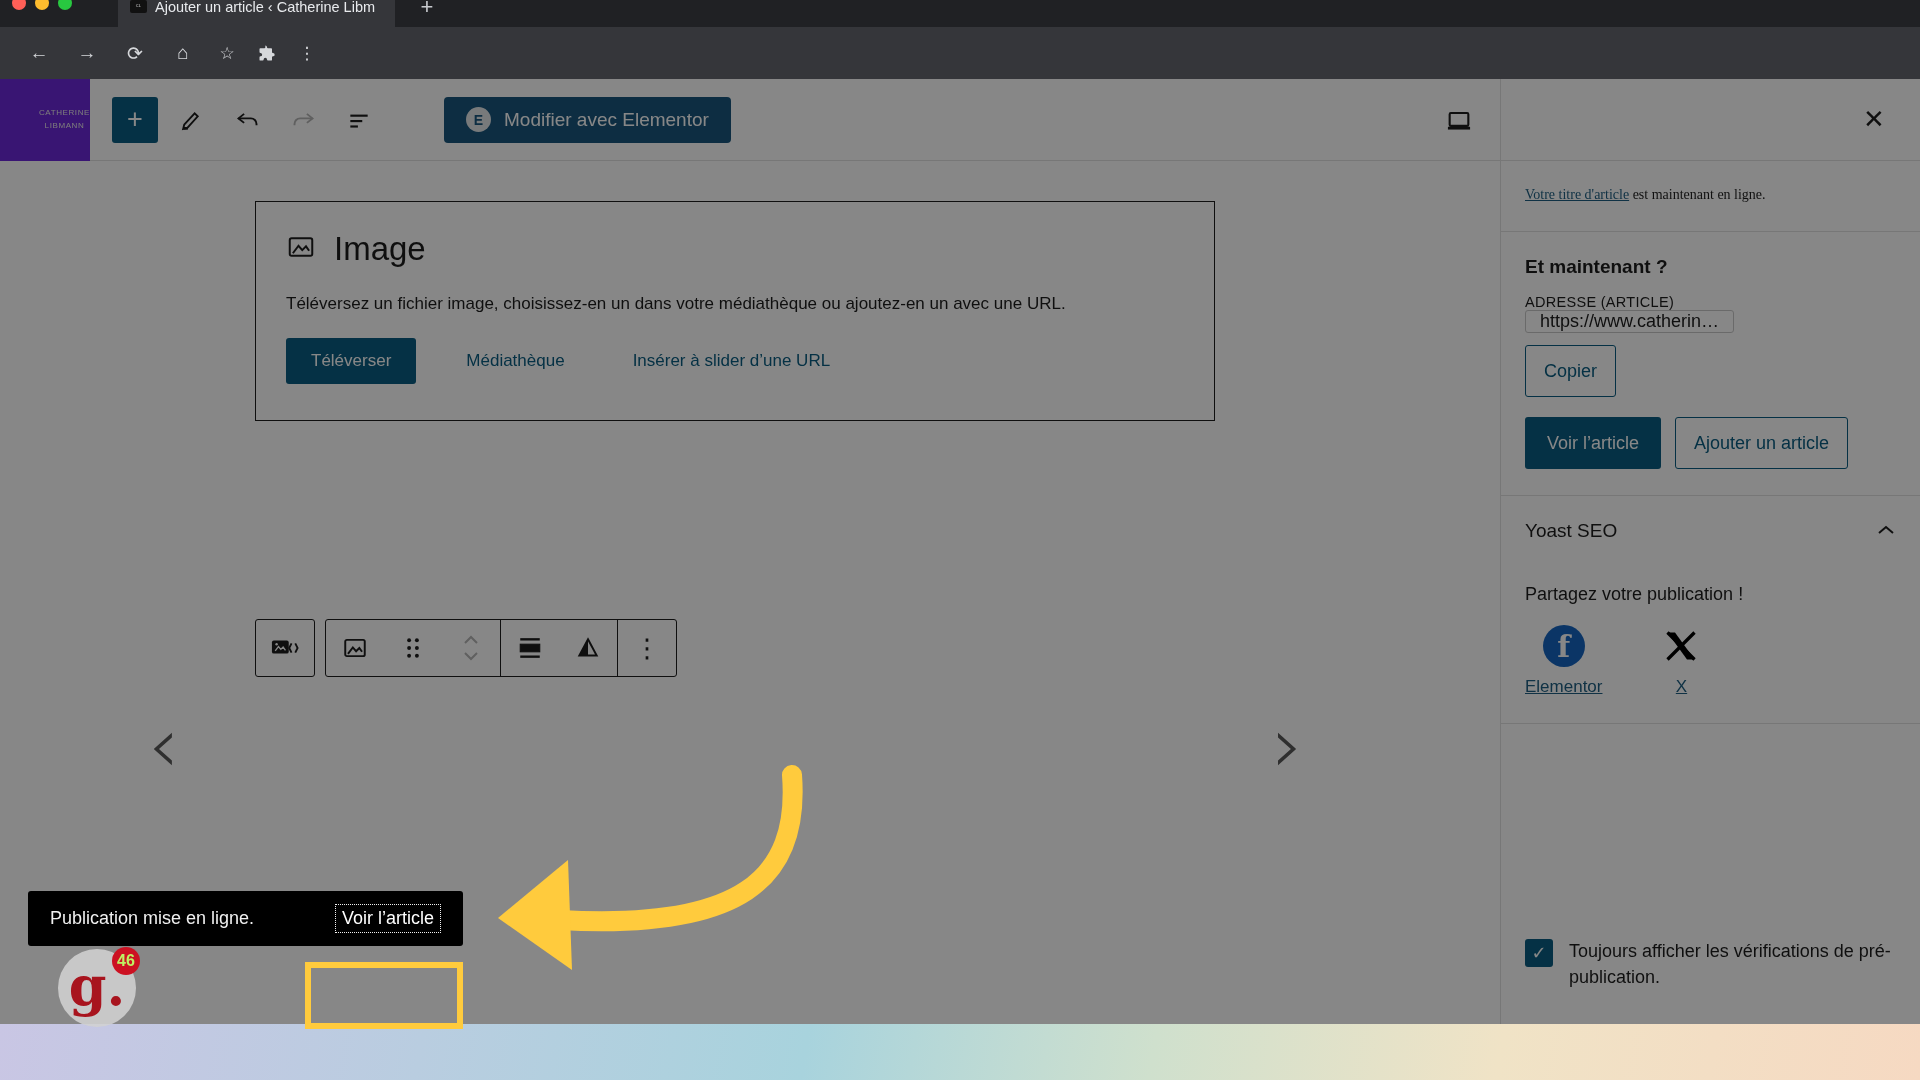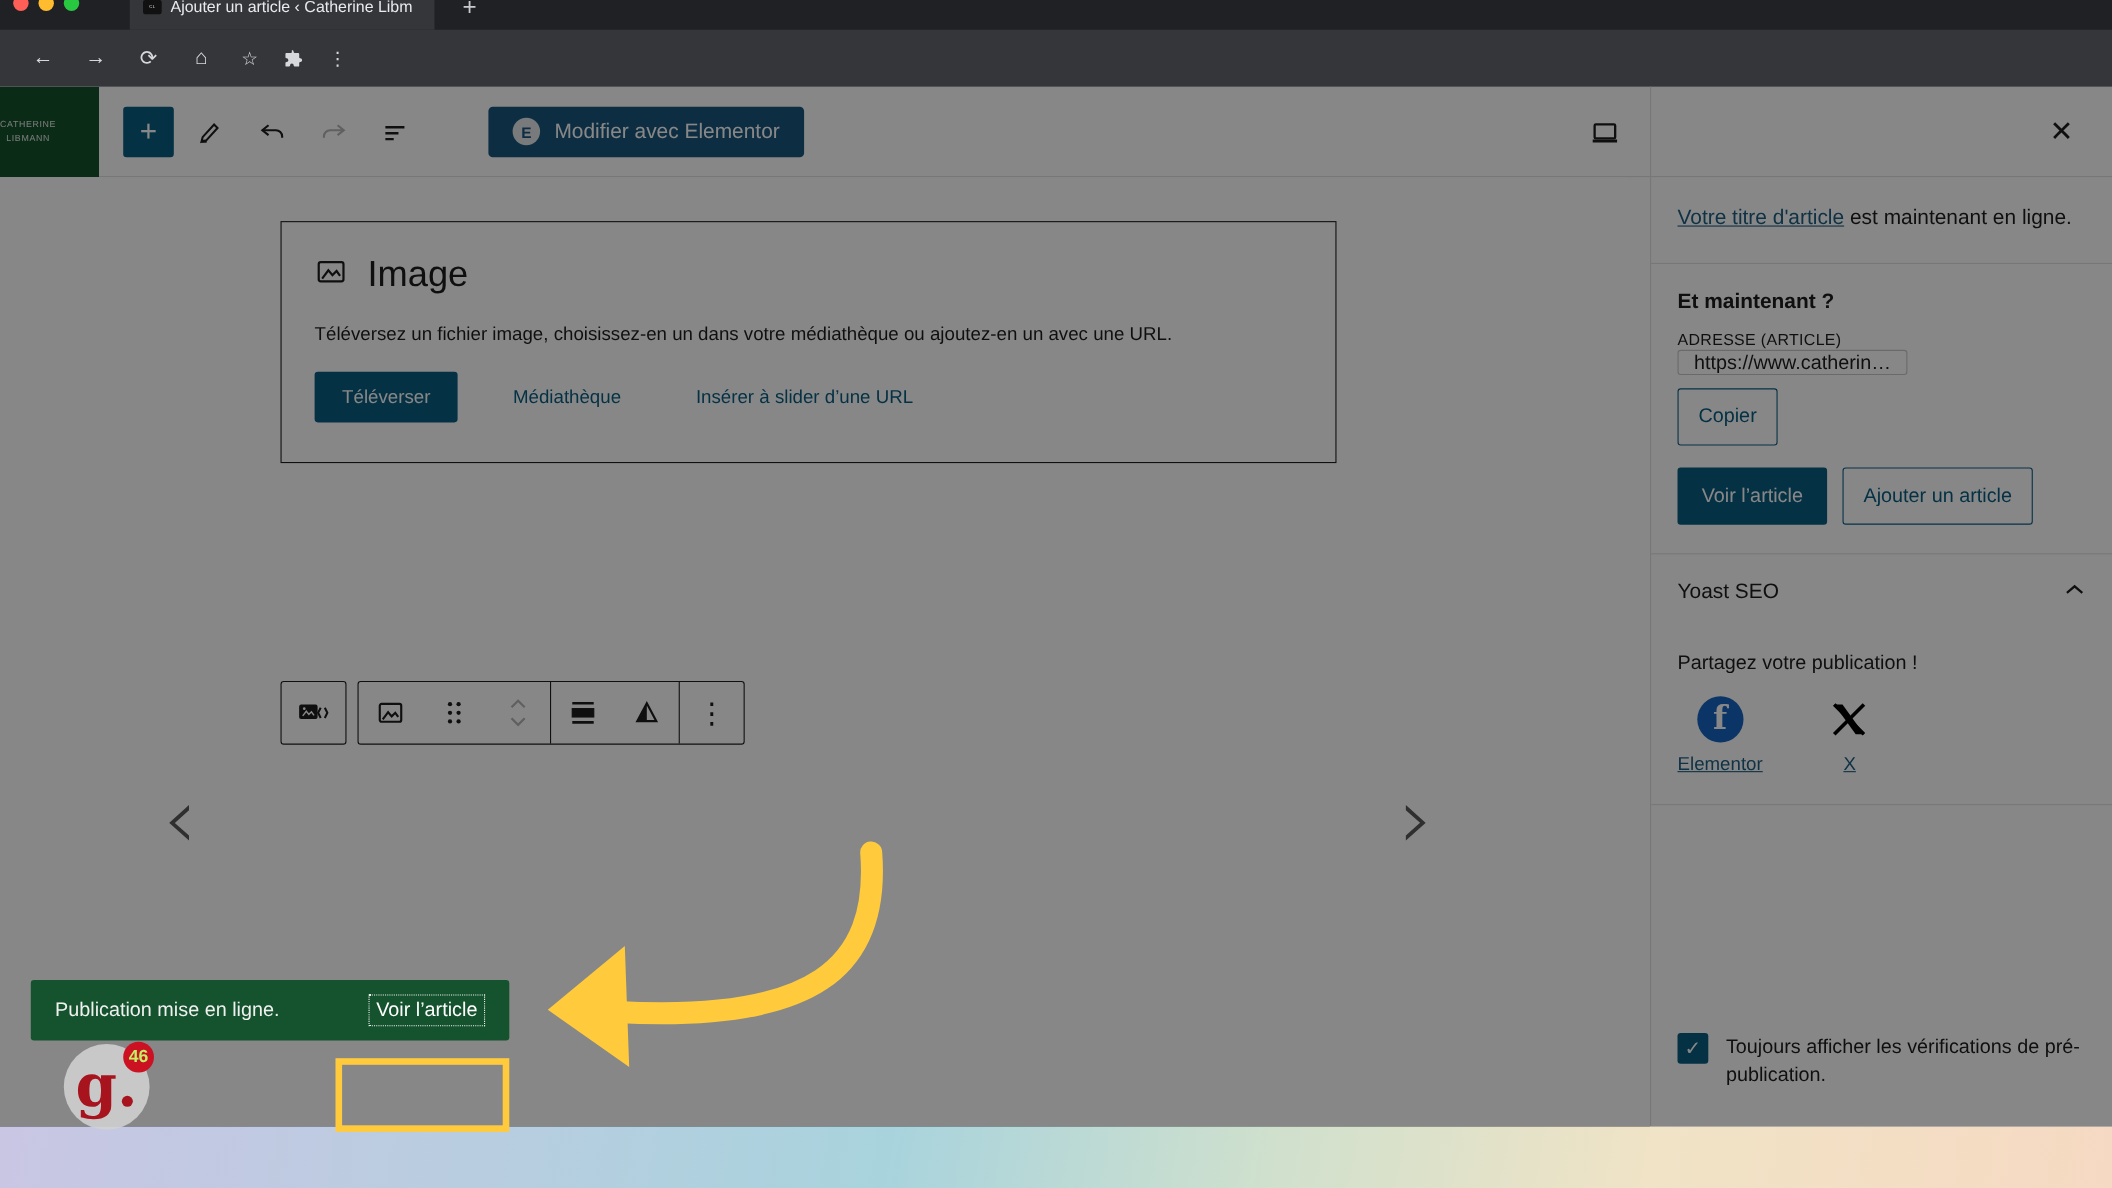--- a/index.html
+++ b/index.html
@@ -79,22 +79,22 @@
     position: absolute; left: 0; top: 0; width: 1920px; height: 945px;
     background: rgba(0,0,0,0.47); z-index: 60; pointer-events: none;
   }
 
   .wp-header {
     position: absolute; left: 0; top: 0; width: 1500px; height: 82px;
     background: #fff; border-bottom: 1px solid #e0e0e0;
     display: flex; align-items: center;
   }
   .site-icon {
-    width: 90px; height: 82px; background: #14532d; flex: none;
-    display: flex; align-items: center; justify-content: flex-start;
+    width: 90px; height: 82px; background: #6d28d9; flex: none;
+    display: flex; align-items: center; justify-content: flex-end;
   }
   .site-icon-inner {
     color: #e9e9e9; font-size: 8px; line-height: 1.6; text-align: center; letter-spacing: .6px;
   }
   .hdr-tool {
     width: 46px; height: 46px; margin-left: 10px; border-radius: 3px;
     display: flex; align-items: center; justify-content: center; color: #1e1e1e;
   }
   .hdr-tool.primary { background: #0b5e82; color: #fff; margin-left: 22px; font-size: 27px; font-weight: 300; }
   .hdr-tool.disabled { color: #b5b5b5; }
@@ -162,21 +162,21 @@
   .cs-arrow.up { top: 0; }
   .cs-arrow.down { bottom: 0; }
   .cs-thumb {
     position: absolute; left: 4px; top: 84px; width: 10px; height: 180px;
     background: #9b9b9b; border-radius: 5px;
   }
 
   
   .snackbar {
     position: absolute; left: 28px; top: 812px; width: 435px; height: 55px;
-    background: #14532d; color: #f0f0f0; border-radius: 3px;
+    background: #000000; color: #f0f0f0; border-radius: 3px;
     display: flex; align-items: center; padding: 0 22px; font-size: 18px;
     z-index: 70;
   }
   .snackbar-text { flex: 1; }
   .snackbar-action {
     color: #fff; font-size: 18px; border: 1px dotted #f0f0f0; padding: 3px 6px;
   }
   .snack-highlight {
     position: absolute; left: 305px; top: 883px; width: 158px; height: 67px;
     border: 6px solid #ffcb3d; z-index: 71;
@@ -213,21 +213,21 @@
     position: absolute; right: 0; top: 0; width: 420px; height: 945px;
     background: #fff; border-left: 1px solid #e0e0e0; z-index: 55;
   }
   .pub-head {
     height: 82px; border-bottom: 1px solid #e0e0e0;
     display: flex; align-items: center; justify-content: flex-end; padding-right: 24px;
   }
   .pub-close { width: 44px; height: 44px; display:flex; align-items:center; justify-content:center;
     font-size: 26px; color: #1e1e1e; font-weight: 300; }
   .pub-sec { padding: 24px 24px 26px 24px; border-bottom: 1px solid #e0e0e0; }
-  .pub-lead { font-size: 19px; line-height: 1.45; color: #1e1e1e; }
+  .pub-lead { font-size: 14px; line-height: 1.45; color: #1e1e1e; font-family: Liberation Serif, serif; }
   .pub-lead a { color: #1f5f82; }
   .pub-h { font-size: 19px; font-weight: bold; color: #1e1e1e; }
   .pub-label { margin-top: 16px; font-size: 14.5px; color: #1e1e1e; letter-spacing: .3px; }
   .addr-row { margin-top: 0; display: flex; align-items: flex-start; gap: 12px; flex-direction: column; }
   .addr-field {
     flex: 1; height: 52px; border: 1px solid #c9c9c9; border-radius: 3px;
     display: flex; align-items: center; padding: 0 14px; font-size: 18px; color: #1e1e1e;
     background: #fff;
   }
   .btn-outline {

